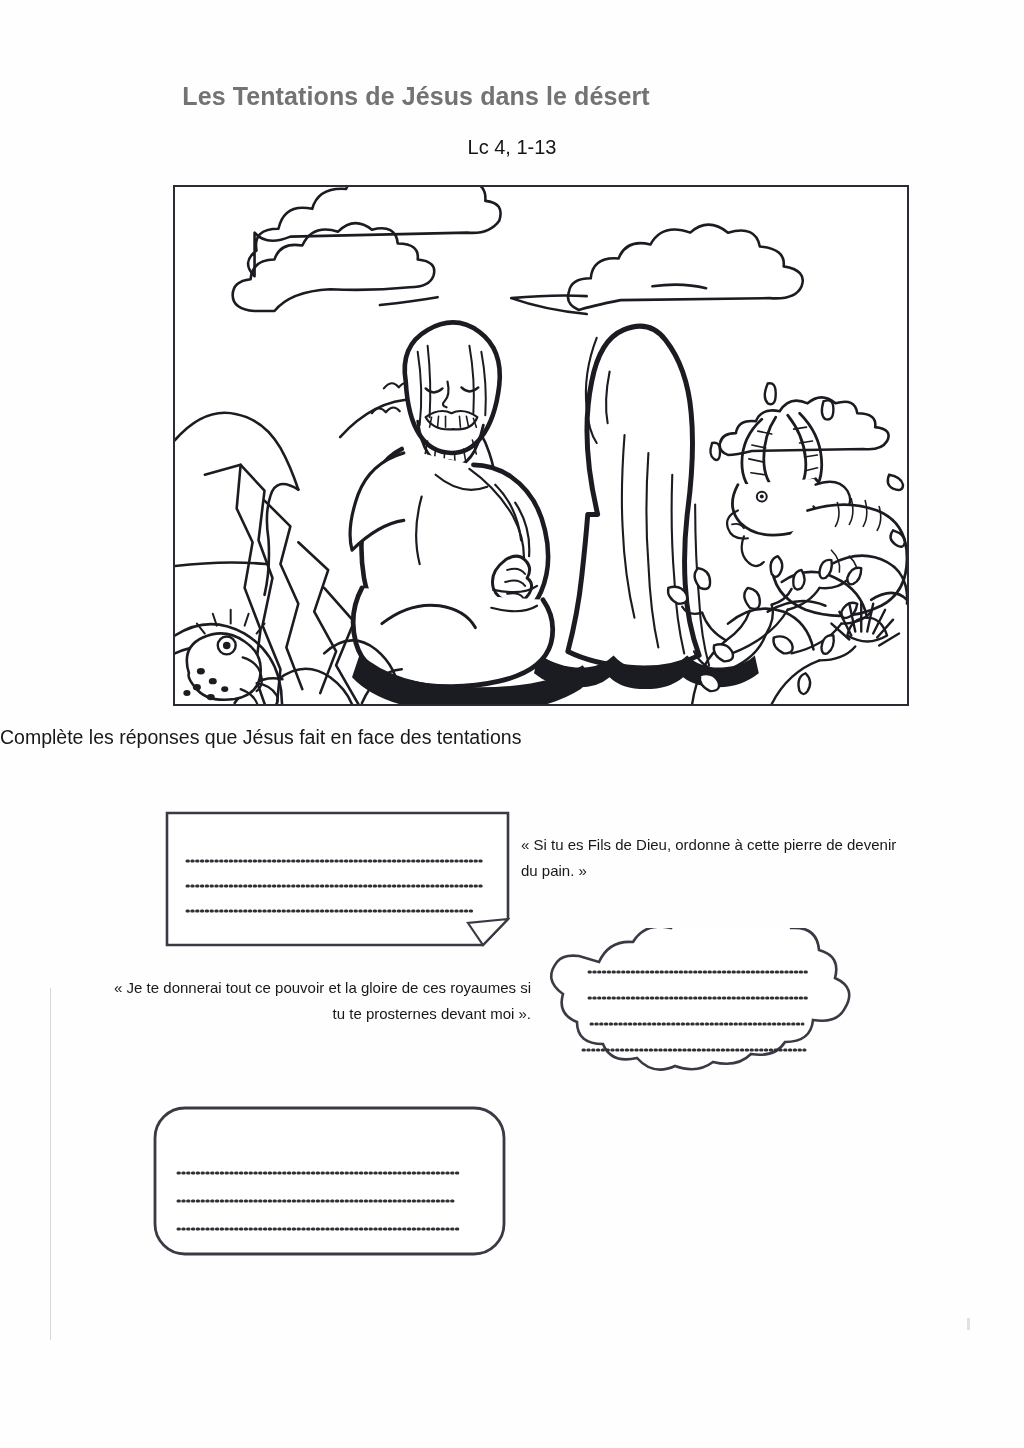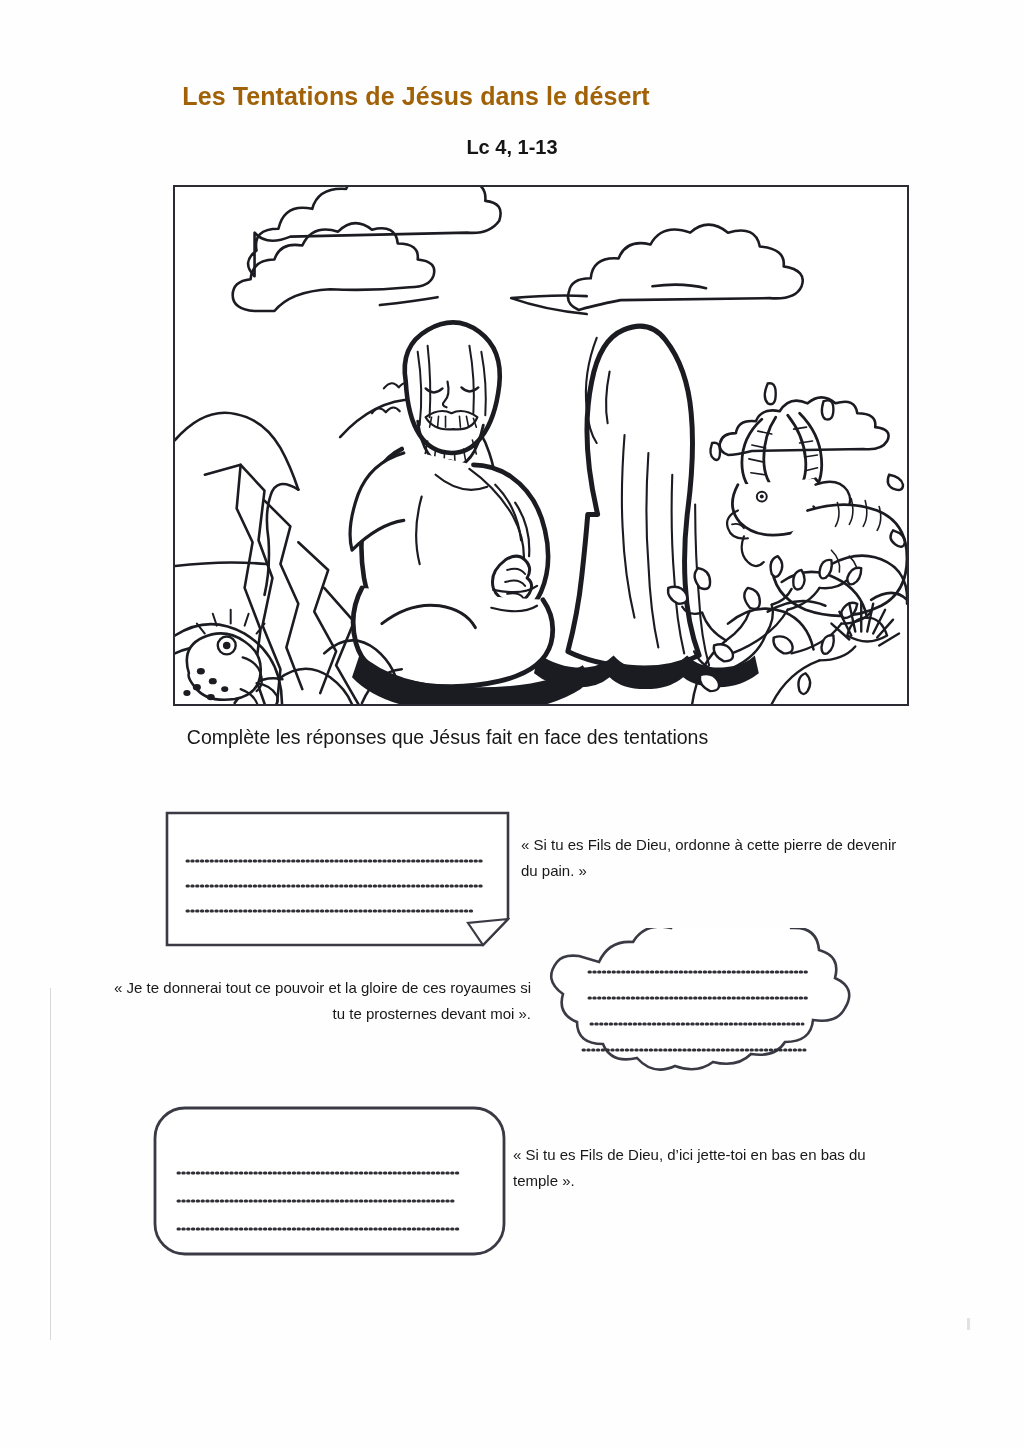--- a/index.html
+++ b/index.html
@@ -25,30 +25,30 @@
   
   .title {
     position: absolute;
     left: 0;
     top: 82px;
     width: 832px;
     text-align: center;
     font-size: 25px;
     font-weight: bold;
     letter-spacing: 0.1px;
-    color: #a16207;
+    color: #737373;
   }
   .subtitle {
     position: absolute;
     left: 0;
     top: 136px;
     width: 1024px;
     text-align: center;
     font-size: 20px;
-    font-weight: bold;
+    font-weight: normal;
     color: #151515;
   }
 
   
   .illus-frame {
     position: absolute;
     left: 173px;
     top: 185px;
     width: 736px;
     height: 521px;
@@ -58,21 +58,20 @@
     overflow: hidden;
   }
   .illus-frame svg { display: block; width: 100%; height: 100%; }
 
   
   .instruction {
     position: absolute;
     left: 0;
     top: 726px;
     width: 895px;
-    text-align: center;
     font-size: 19.5px;
     color: #181818;
   }
 
   
   .shape-note {
     position: absolute;
     left: 165px;
     top: 811px;
     width: 345px;
@@ -535,18 +534,17 @@
     <svg viewBox="0 0 355 152" preserveAspectRatio="none">
       <rect x="3" y="3" width="349" height="146" rx="30" ry="30" fill="#ffffff" stroke="#3a3a44" stroke-width="2.8"></rect>
       <g stroke="#2f2f36" stroke-width="3" stroke-dasharray="1.4 3.4" stroke-linecap="round">
         <line x1="26" y1="68" x2="308" y2="68"></line>
         <line x1="26" y1="96" x2="302" y2="96"></line>
         <line x1="26" y1="124" x2="306" y2="124"></line>
       </g>
     </svg>
   </div>
 
-  <div class="quote quote-3">« Si tu es Fils de Dieu, d’ici jette-toi en bas en bas du temple ».</div>
 
   <div class="scan-line-left"></div>
   <div class="scan-dot-right"></div>
 
 </div>
 
 </body></html>

